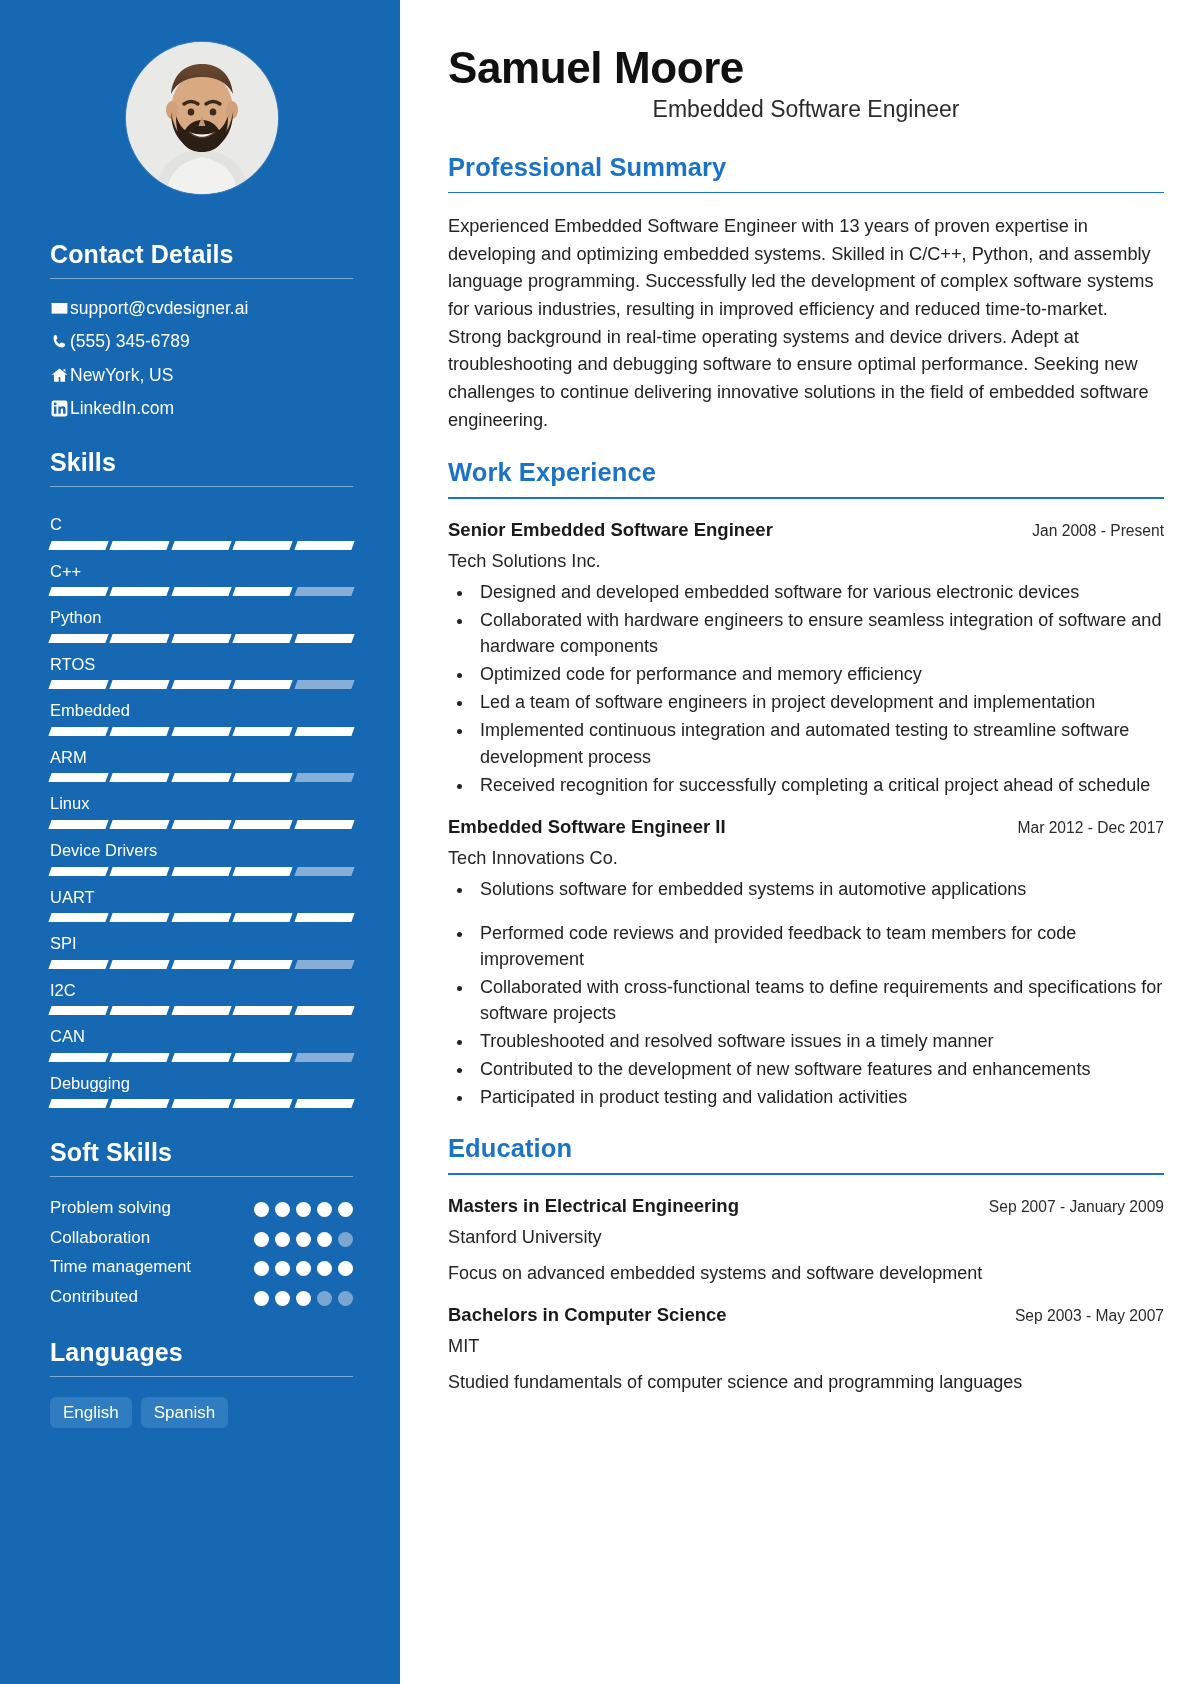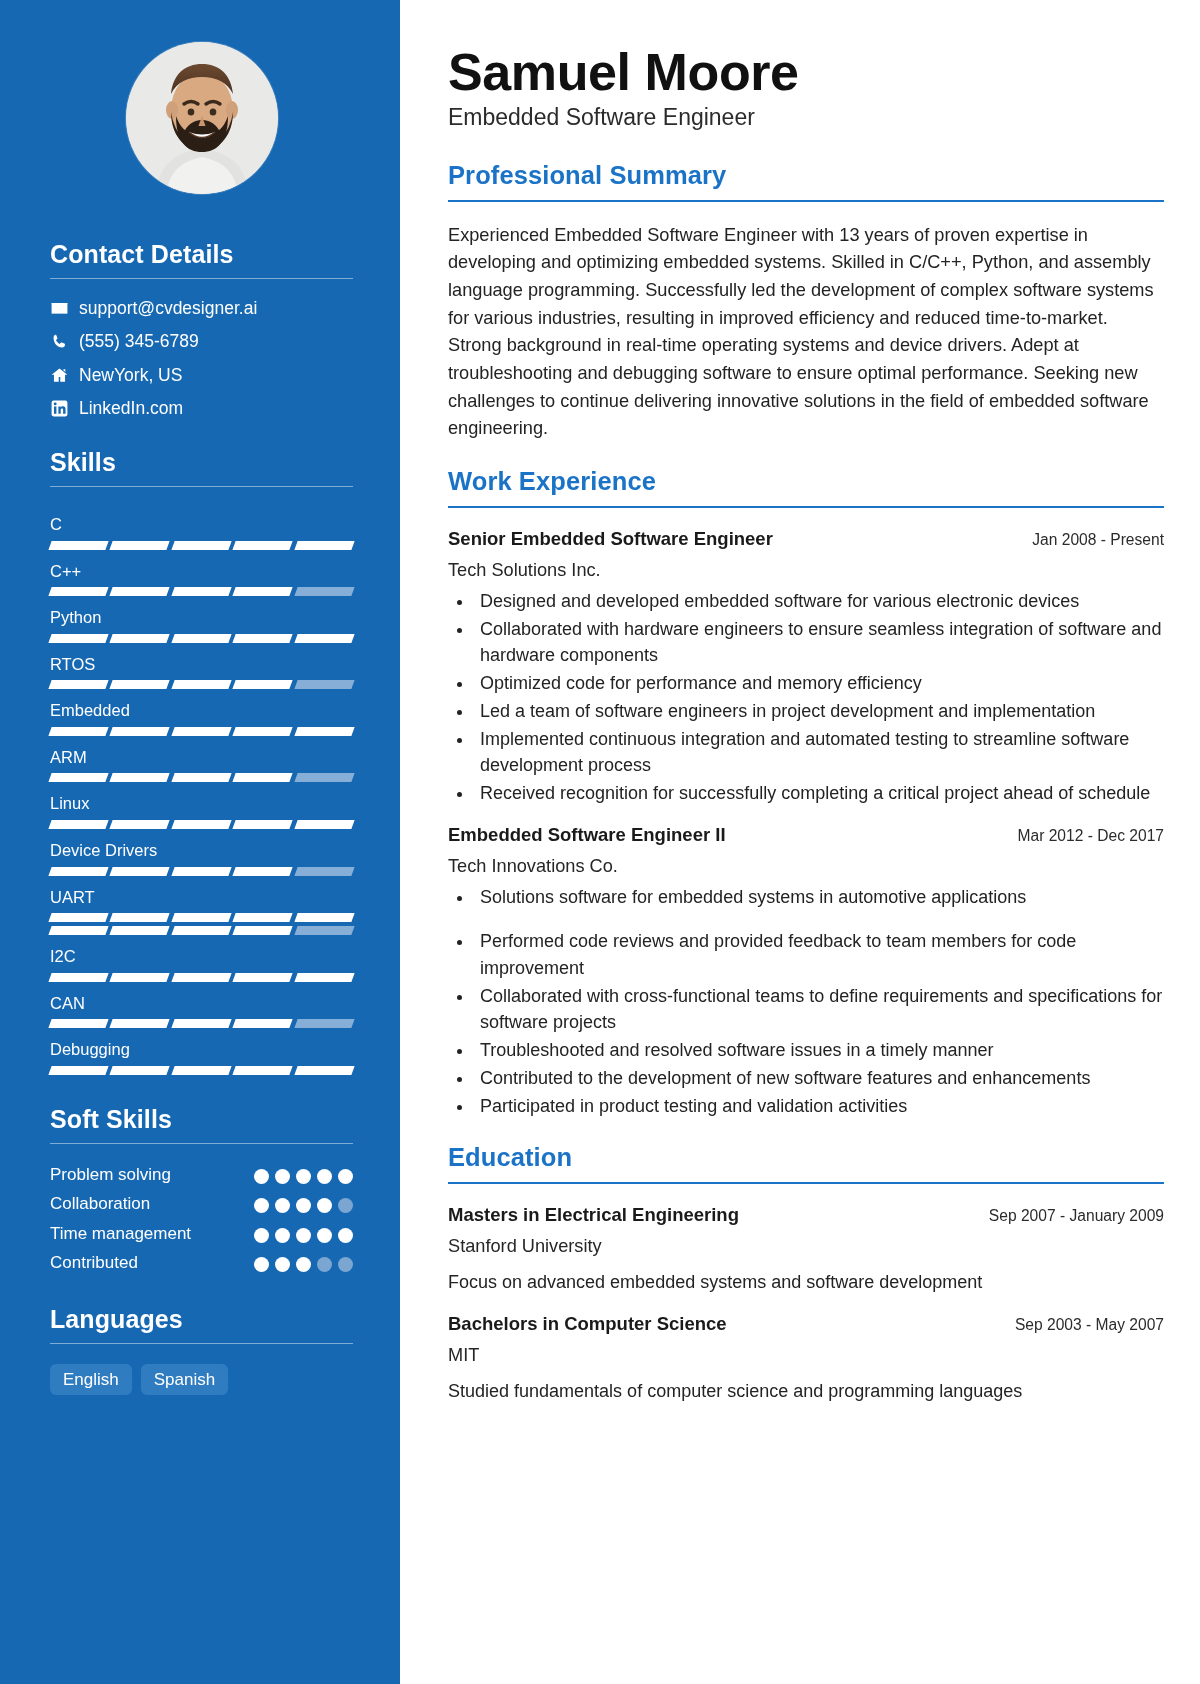--- a/index.html
+++ b/index.html
@@ -36,21 +36,21 @@
 
   .side-h{
     font-size:25px; font-weight:bold; letter-spacing:.1px;
     margin-bottom:9px; color:#fff;
   }
   .side-rule{ height:1px; background:rgba(255,255,255,.45); margin-bottom:20px; }
   .side-block{ margin-bottom:30px; }
 
   .contact-list{ list-style:none; }
   .contact-item{
-    display:flex; align-items:center; gap:10px;
+    display:flex; align-items:center; gap:1px;
     font-size:17.5px; line-height:1.1; margin-bottom:14px;
     color:#fff;
   }
   .cicon{ width:19px; height:19px; flex:0 0 19px; display:flex; align-items:center; justify-content:center; }
   .cicon svg{ display:block; fill:#fff; }
 
   
   .skill-row{ margin-bottom:2px; }
   .skill-name{ font-size:16.5px; line-height:1.55; color:#fff; padding:5px 0 3px; }
   .skill-bar{ display:flex; gap:4px; margin-bottom:4px; height:9px; }
@@ -76,24 +76,24 @@
     background:#2f7cc0; color:#fff;
     border-radius:6px; padding:7px 13px;
     font-size:17px; line-height:1;
   }
 
   
   .main{
     flex:1 1 auto; padding:44px 36px 20px 48px; background:#fff;
   }
   .name{
-    font-size:52px; font-weight:bold; color:#111; letter-spacing:-.4px;
+    font-size:44px; font-weight:bold; color:#111; letter-spacing:-.4px;
     line-height:1.08;
   }
-  .role{ font-size:23px; color:#2b2b2b; margin-top:4px; margin-bottom:30px; }
+  .role{ font-size:23px; color:#2b2b2b; margin-top:4px; margin-bottom:30px;text-align:center; }
 
   .sec-h{
     font-size:25.5px; font-weight:bold; color:#1a73c7;
     letter-spacing:.1px;
   }
   .sec-rule{ height:1.6px; background:#1a73c7; margin:10px 0 20px; }
   .section{ margin-bottom:24px; }
 
   .summary{
     font-size:18.2px; line-height:1.52; color:#232323; text-align:left;
@@ -291,20 +291,21 @@
             <div class="skill-name">UART</div>
             <div class="skill-bar">
               <span class="seg"></span>
               <span class="seg"></span>
               <span class="seg"></span>
               <span class="seg"></span>
               <span class="seg"></span>
             </div>
           </div>
           <div class="skill-row">
+            <div class="skill-name">SPI</div>
             <div class="skill-bar">
               <span class="seg"></span>
               <span class="seg"></span>
               <span class="seg"></span>
               <span class="seg"></span>
               <span class="seg off"></span>
             </div>
           </div>
           <div class="skill-row">
             <div class="skill-name">I2C</div>

